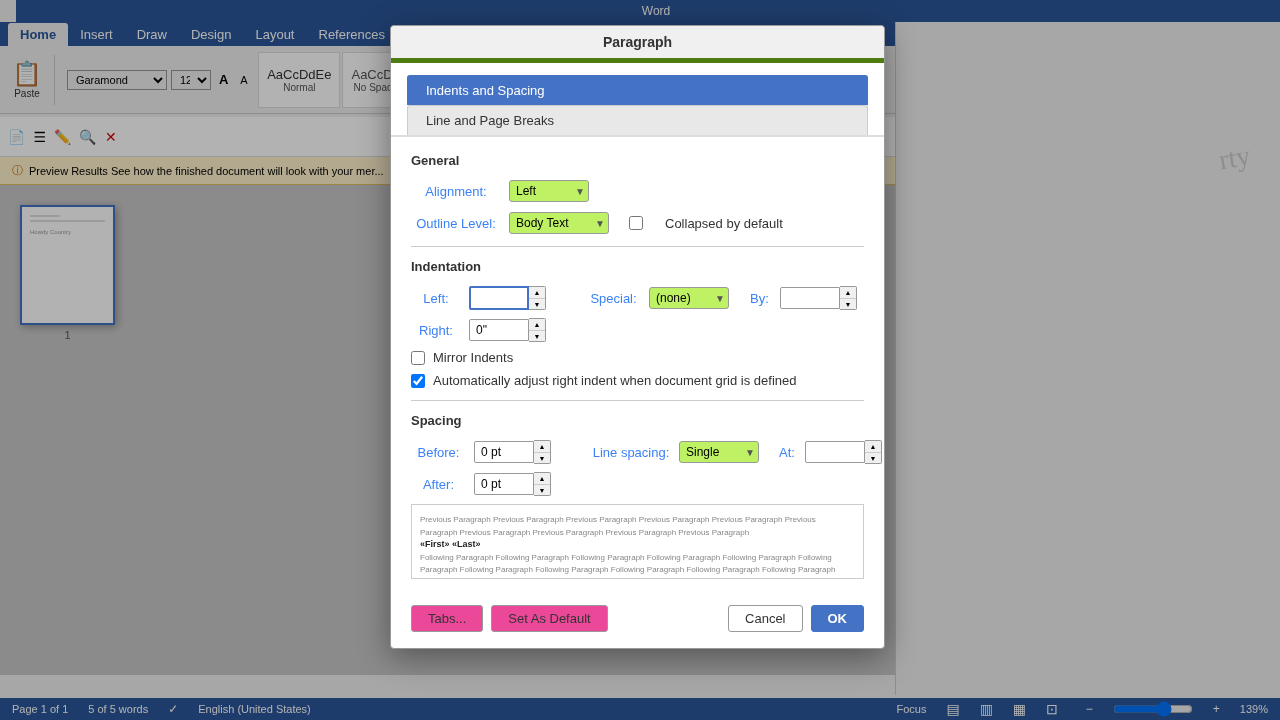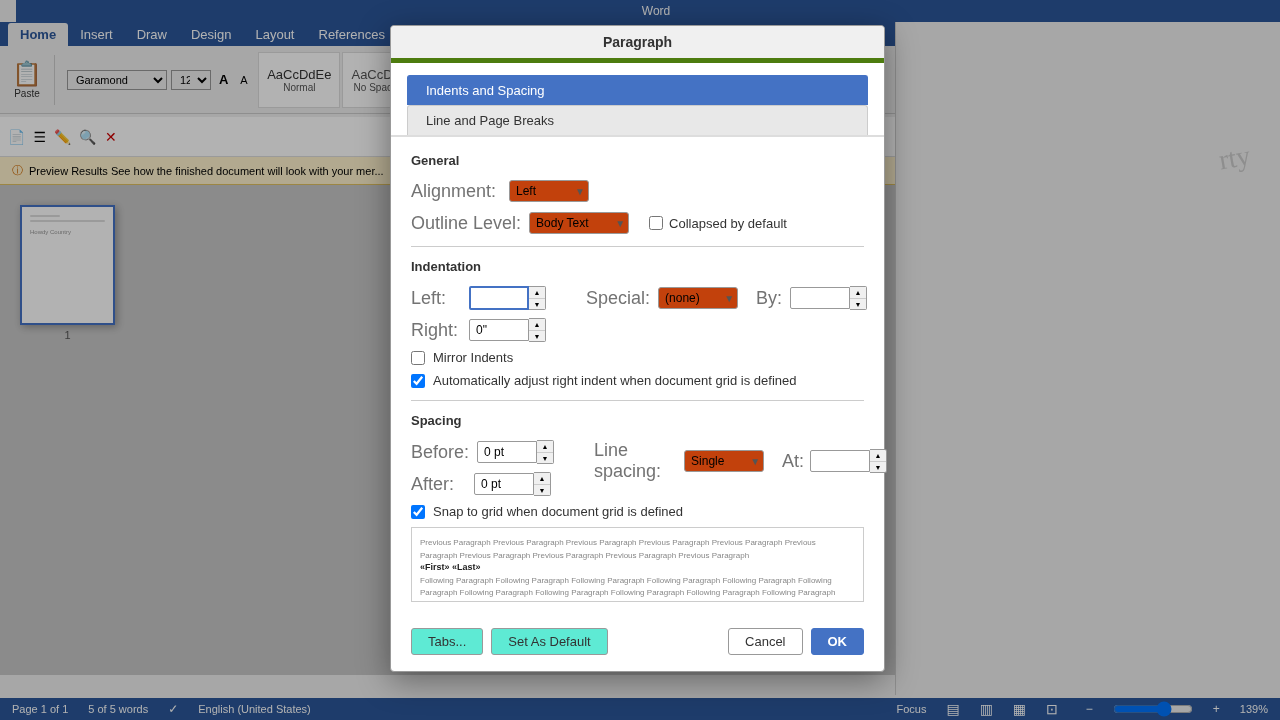--- a/index.html
+++ b/index.html
@@ -89,28 +89,28 @@
 
     .dialog-body { padding: 16px 20px; }
 
     .section-header {
       font-size: 13px; font-weight: bold; color: #333; margin-bottom: 12px;
     }
 
     .form-row {
       display: flex; align-items: center; margin-bottom: 10px; gap: 8px;
     }
-    .form-label { min-width: 90px; font-size: 18px; color: #737373; text-align: left; }
+    .form-label { min-width: 90px; font-size: 13px; color: #3b82f6; text-align: center; }
 
     .select-wrapper {
       position: relative; display: inline-flex; align-items: center;
     }
     .form-select {
       appearance: none; border: 1px solid #999; border-radius: 3px;
-      padding: 3px 24px 3px 6px; font-size: 12px; background: #c2410c;
+      padding: 3px 24px 3px 6px; font-size: 12px; background: #bef264;
       cursor: pointer; min-width: 80px;
     }
     .form-select-arrow {
       position: absolute; right: 4px; pointer-events: none; font-size: 10px; color: #555;
     }
 
     .spin-wrapper {
       display: flex; align-items: center;
     }
     .spin-input {
@@ -146,21 +146,21 @@
     .dialog-footer {
       display: flex; justify-content: space-between; padding: 10px 20px 0;
       align-items: center;
     }
     .footer-left { display: flex; gap: 8px; }
     .footer-right { display: flex; gap: 8px; }
     .btn {
       padding: 5px 16px; font-size: 13px; border-radius: 3px; cursor: pointer;
       border: 1px solid #999;
     }
-    .btn-default { background: #5eead4; color: #333; }
+    .btn-default { background: #ec4899; color: #333; }
     .btn-primary { background: #4472c4; color: white; border-color: #4472c4; font-weight: bold; }
     .btn-cancel { background: white; color: #333; border-color: #999; }
 
     .page-thumbnail-area {
       display: flex; flex-direction: column; align-items: center;
       position: absolute; top: 20px; left: 20px;
     }
     .page-num { font-size: 11px; color: #555; margin-top: 4px; }
 
     
@@ -331,21 +331,21 @@
     <div class="form-row">
       <label class="form-label">Outline Level:</label>
       <div class="select-wrapper">
         <select class="form-select" style="min-width:100px;">
           <option>Body Text</option>
           <option>Level 1</option>
           <option>Level 2</option>
         </select>
         <span class="form-select-arrow">▼</span>
       </div>
-      <div style="display:flex;align-items:center;gap:6px;margin-left:12px;">
+      <div style="display:flex;align-items:center;gap:22px;margin-left:12px;">
         <input type="checkbox" class="form-checkbox" style="">
         <label class="checkbox-label">Collapsed by default</label>
       </div>
     </div>
 
     <div class="divider"></div>
 
     <div class="section-header">Indentation</div>
 
     <div style="display:flex;gap:20px;margin-bottom:8px;">
@@ -451,24 +451,20 @@
             <input type="text" class="spin-input" value="" style="">
             <div class="spin-btns">
               <button class="spin-btn">▲</button>
               <button class="spin-btn">▼</button>
             </div>
           </div>
         </div>
       </div>
     </div>
 
-    <div class="checkbox-row">
-      <input type="checkbox" class="form-checkbox" checked="" style="">
-      <label class="checkbox-label">Snap to grid when document grid is defined</label>
-    </div>
 
     <div class="preview-box">
       <span style="font-size:8px;color:#888;">Previous Paragraph Previous Paragraph Previous Paragraph Previous Paragraph Previous Paragraph Previous Paragraph Previous Paragraph Previous Paragraph Previous Paragraph Previous Paragraph</span>
       <br>
       <span class="preview-current">«First» «Last»</span>
       <br>
       <span style="font-size:8px;color:#888;">Following Paragraph Following Paragraph Following Paragraph Following Paragraph Following Paragraph Following Paragraph Following Paragraph Following Paragraph Following Paragraph Following Paragraph Following Paragraph Following Paragraph Following Paragraph Following Paragraph</span>
     </div>
 
   </div>

